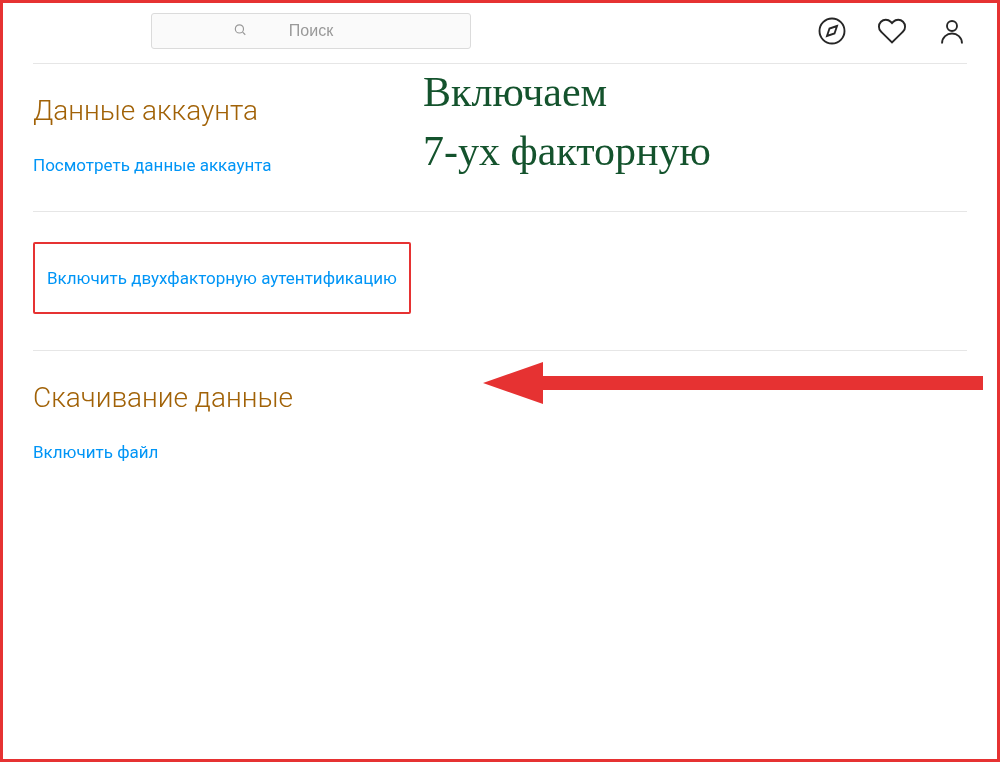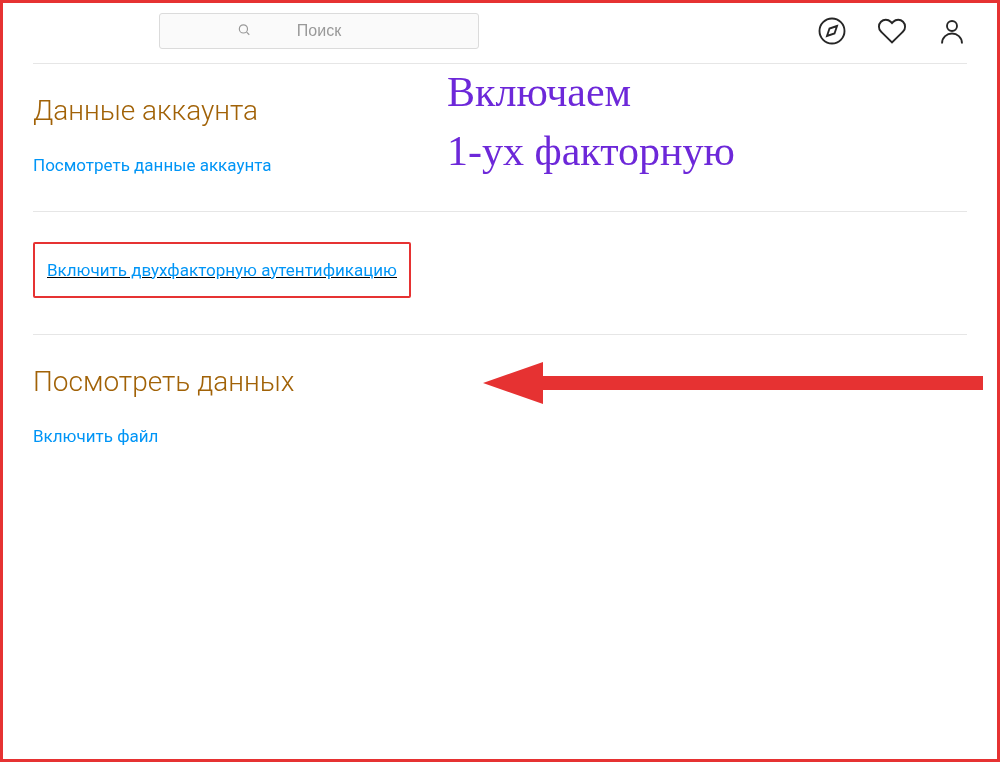--- a/index.html
+++ b/index.html
@@ -36,21 +36,20 @@
     .search-input {
       width: 320px;
       height: 36px;
       border: 1px solid #dbdbdb;
       border-radius: 3px;
       background: #fafafa;
       text-align: center;
       font-size: 16px;
       color: #999;
       outline: none;
-      margin-left: 8px;
     }
     .search-input::placeholder {
       color: #999;
     }
     .search-icon-wrap {
       position: absolute;
       left: 50%;
       top: 50%;
       transform: translate(-78px, -50%);
       color: #999;
@@ -93,28 +92,27 @@
       color: #0095f6;
       font-size: 17px;
       text-decoration: none;
       cursor: pointer;
       text-align: right;
     }
     .highlight-box {
       display: inline-block;
       border: 2px solid #e63232;
       border-radius: 2px;
-      padding: 16px 12px;
-      text-decoration: underline;
+      padding: 24px 12px;
     }
     .annotation-text {
       position: absolute;
       top: 60px;
-      left: 444px;
-      color: #6d28d9;
+      left: 420px;
+      color: #14532d;
       font-family: "Comic Sans MS", "Segoe Script", cursive;
       font-size: 42px;
       line-height: 1.4;
       pointer-events: none;
     }
     .arrow-svg {
       position: absolute;
       top: 345px;
       left: 480px;
       width: 500px;
@@ -159,29 +157,29 @@
       <a class="section-link">Посмотреть данные аккаунта</a>
     </div>
 
     <div class="section">
       <span class="highlight-box">
         <a class="section-link">Включить двухфакторную аутентификацию</a>
       </span>
     </div>
 
     <div class="section">
-      <h2 class="section-title">Посмотреть данных</h2>
+      <h2 class="section-title">Скачивание данные</h2>
       <a class="section-link">Включить файл</a>
     </div>
 
 
   </div>
 
   <div class="annotation-text">
     <div>Включаем</div>
-    <div>1-ух факторную</div>
+    <div>7-ух факторную</div>
   </div>
 
   <svg class="arrow-svg" viewBox="0 0 500 70">
     <path d="M 500 28 L 60 28 L 60 14 L 0 35 L 60 56 L 60 42 L 500 42 Z" fill="#e63232"></path>
   </svg>
 
 </div>
 
 </body></html>

